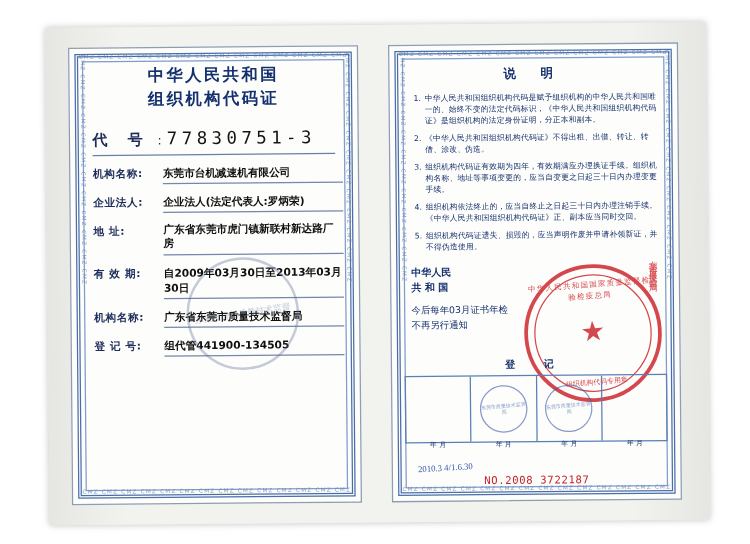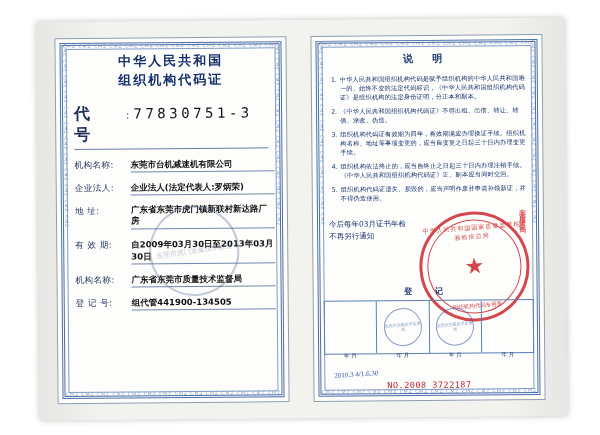--- a/index.html
+++ b/index.html
@@ -102,21 +102,21 @@
   .cert-title .l1 { font-size: 13px; line-height: 18px; }
   .cert-title .l2 { font-size: 13px; line-height: 19px; }
 
   .code-row {
     margin-top: 14px;
     display: flex;
     align-items: baseline;
     padding-left: 6px;
   }
   .code-label {
-    font-size: 16px;
+    font-size: 12px;
     color: #1d2c5a;
     letter-spacing: 6px;
     width: 52px;
     font-weight: bold;
   }
   .code-colon { font-size: 10px; color: #1d2c5a; margin-right: 4px; }
   .code-value {
     font-size: 14px;
     color: #141414;
     letter-spacing: 3.5px;
@@ -133,21 +133,21 @@
     align-items: flex-start;
     margin-top: 9px;
     padding-left: 6px;
     font-size: 8.5px;
     color: #1d2c5a;
     line-height: 12px;
   }
   .field .fname {
     width: 56px;
     flex: 0 0 56px;
-    font-weight: normal;
+    font-weight: bold;
     letter-spacing: 0.5px;
   }
   .field .fval {
     flex: 1;
     color: #101010;
     font-weight: bold;
     border-bottom: 1px solid #7487ad;
     padding-bottom: 1px;
     min-height: 11px;
   }
@@ -448,20 +448,21 @@
             <span class="num">4.</span>
             <span class="txt">组织机构依法终止的，应当自终止之日起三十日内办理注销手续。《中华人民共和国组织机构代码证》正、副本应当同时交回。</span>
           </li>
           <li>
             <span class="num">5.</span>
             <span class="txt">组织机构代码证遗失、损毁的，应当声明作废并申请补领新证，并不得伪造使用。</span>
           </li>
         </ul>
 
         <div class="issuer-block">
+          <div class="issuer-left">中华人民<br>共 和 国</div>
         </div>
 
         <div class="issuer-note">
           <div>今后每年03月证书年检</div>
           <div>不再另行通知</div>
         </div>
       </div>
 
       <div class="seal-vertical-text">东莞市质量技术监督局</div>
 

